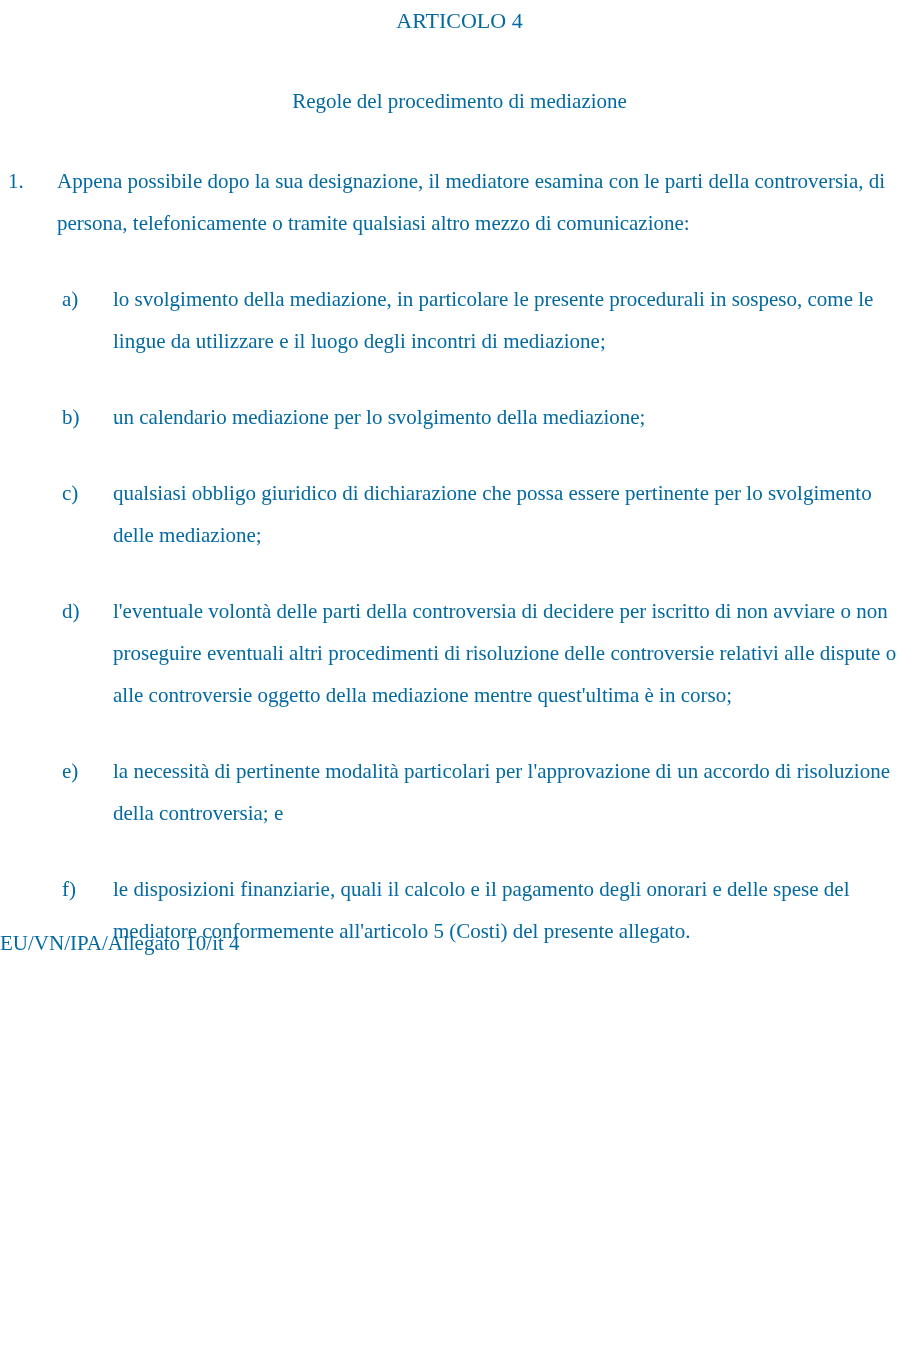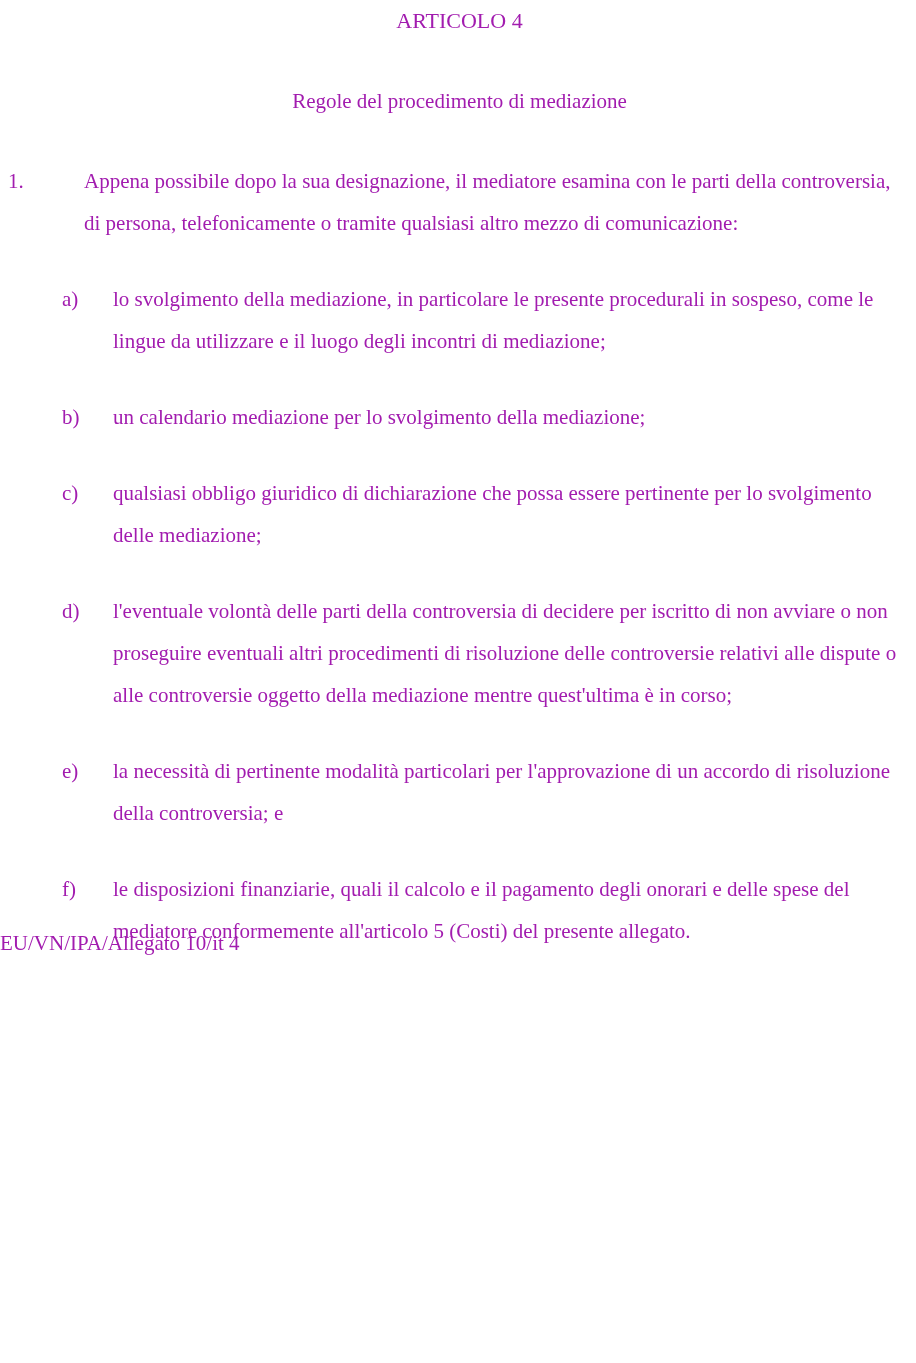--- a/index.html
+++ b/index.html
@@ -6,21 +6,21 @@
     margin: 0;
     padding: 0;
     background: #ffffff;
   }
   .page {
     position: relative;
     width: 916px;
     height: 968px;
     margin: 0 auto;
     background: #ffffff;
-    color: #a21caf;
+    color: #0369a1;
     font-family: "Liberation Serif", "DejaVu Serif", serif;
     font-size: 21px;
     line-height: 42px;
     box-sizing: border-box;
     padding: 0 5px 0 8px;
     overflow: hidden;
   }
   .doc-title {
     margin: 0;
     font-size: 22px;
@@ -38,21 +38,20 @@
   .para {
     display: flex;
     margin-top: 38px;
   }
   .para .num {
     width: 49px;
     flex-shrink: 0;
   }
   .para .text {
     flex: 1;
-    margin-left: 27px;
   }
   .item {
     display: flex;
     margin-top: 34px;
     margin-left: 54px;
   }
   .item .label {
     width: 51px;
     flex-shrink: 0;
   }

